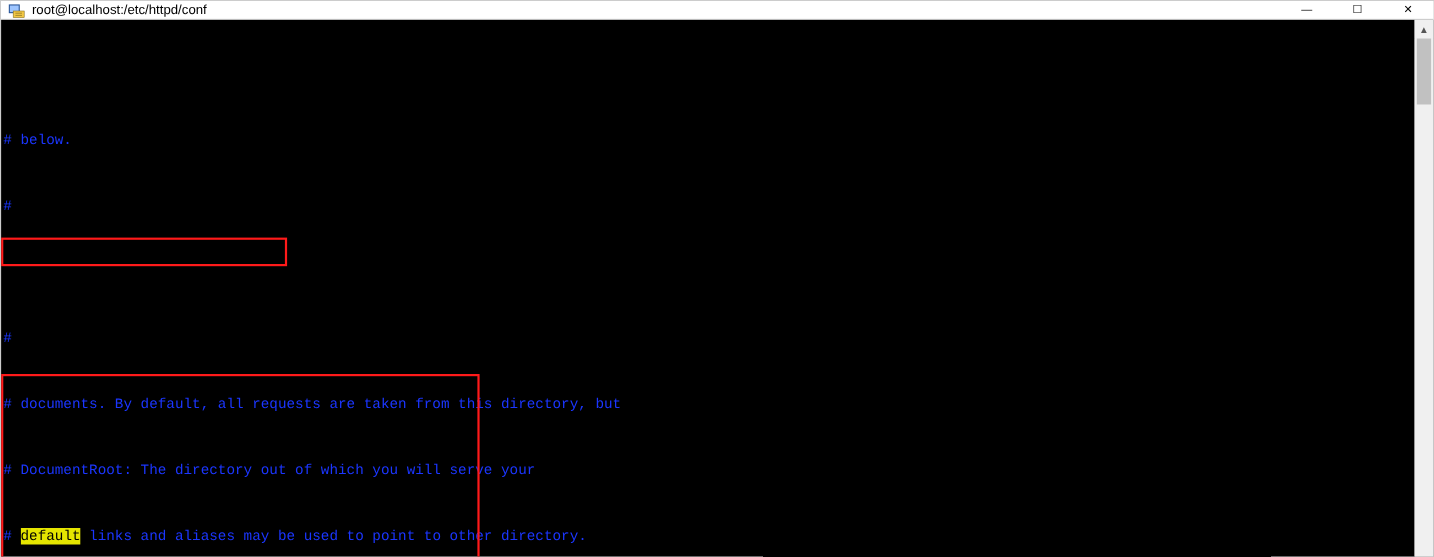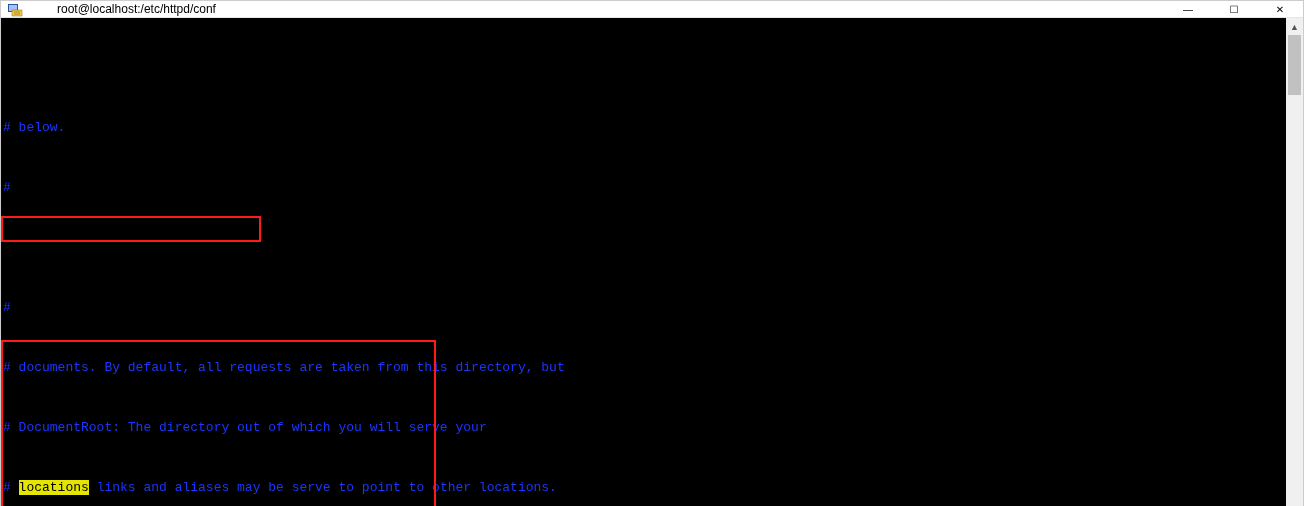--- a/index.html
+++ b/index.html
@@ -1,18 +1,18 @@
 <!DOCTYPE html>
 <html><head>
 <meta charset="utf-8">
 <style>
   * { margin: 0; padding: 0; box-sizing: border-box; }
   html, body { width: 1304px; height: 506px; font-family: "Segoe UI", Tahoma, sans-serif; background: #fff; overflow: hidden; }
   .window { width: 1304px; height: 506px; display: flex; flex-direction: column; border: 1px solid #ccc; }
-  .titlebar { height: 30px; background: #fff; display: flex; align-items: center; padding-left: 6px; border-bottom: 1px solid #e5e5e5; gap: 28px; }
+  .titlebar { height: 30px; background: #fff; display: flex; align-items: center; padding-left: 6px; border-bottom: 1px solid #e5e5e5; }
   .titlebar .icon { width: 16px; height: 16px; margin-right: 6px; display: flex; align-items: center; justify-content: center; }
   .titlebar .title { font-size: 12px; color: #000; flex: 1; }
   .winbtns { display: flex; height: 100%; }
   .winbtn { width: 46px; height: 100%; display: flex; align-items: center; justify-content: center; color: #000; font-size: 10px; }
 
   .client { flex: 1; display: flex; background: #000; position: relative; }
   .terminal { flex: 1; overflow: hidden; font-family: "Courier New", monospace; font-size: 13px; line-height: 20px; padding: 0 2px; color: #fff; white-space: pre; position: relative; }
   .scrollbar { width: 17px; background: #f0f0f0; position: relative; }
   .sb-track { position: absolute; top: 17px; bottom: 17px; left: 0; right: 0; background: #f0f0f0; }
   .sb-thumb { position: absolute; top: 0; height: 60px; left: 2px; right: 2px; background: #c1c1c1; }
@@ -59,21 +59,21 @@
     <div class="terminal">
       <div class="redbox rb1"></div>
       <div class="redbox rb2"></div>
 
       <div class="line"><span class="c-blue"># below.</span></div>
       <div class="line"><span class="c-blue">#</span></div>
       <div class="line"><span></span></div>
       <div class="line"><span class="c-blue">#</span></div>
       <div class="line"><span class="c-blue"># documents. By default, all requests are taken from this directory, but</span></div>
       <div class="line"><span class="c-blue"># DocumentRoot: The directory out of which you will serve your</span></div>
-      <div class="line"><span class="c-blue"># </span><span class="hl-yellow">locations</span><span class="c-blue"> links and aliases may be serve to point to other locations.</span></div>
+      <div class="line"><span class="c-blue"># </span><span class="hl-yellow">default</span><span class="c-blue"> links and aliases may be used to point to other directory.</span></div>
       
       
       
       
       
       
       
       
       
       

